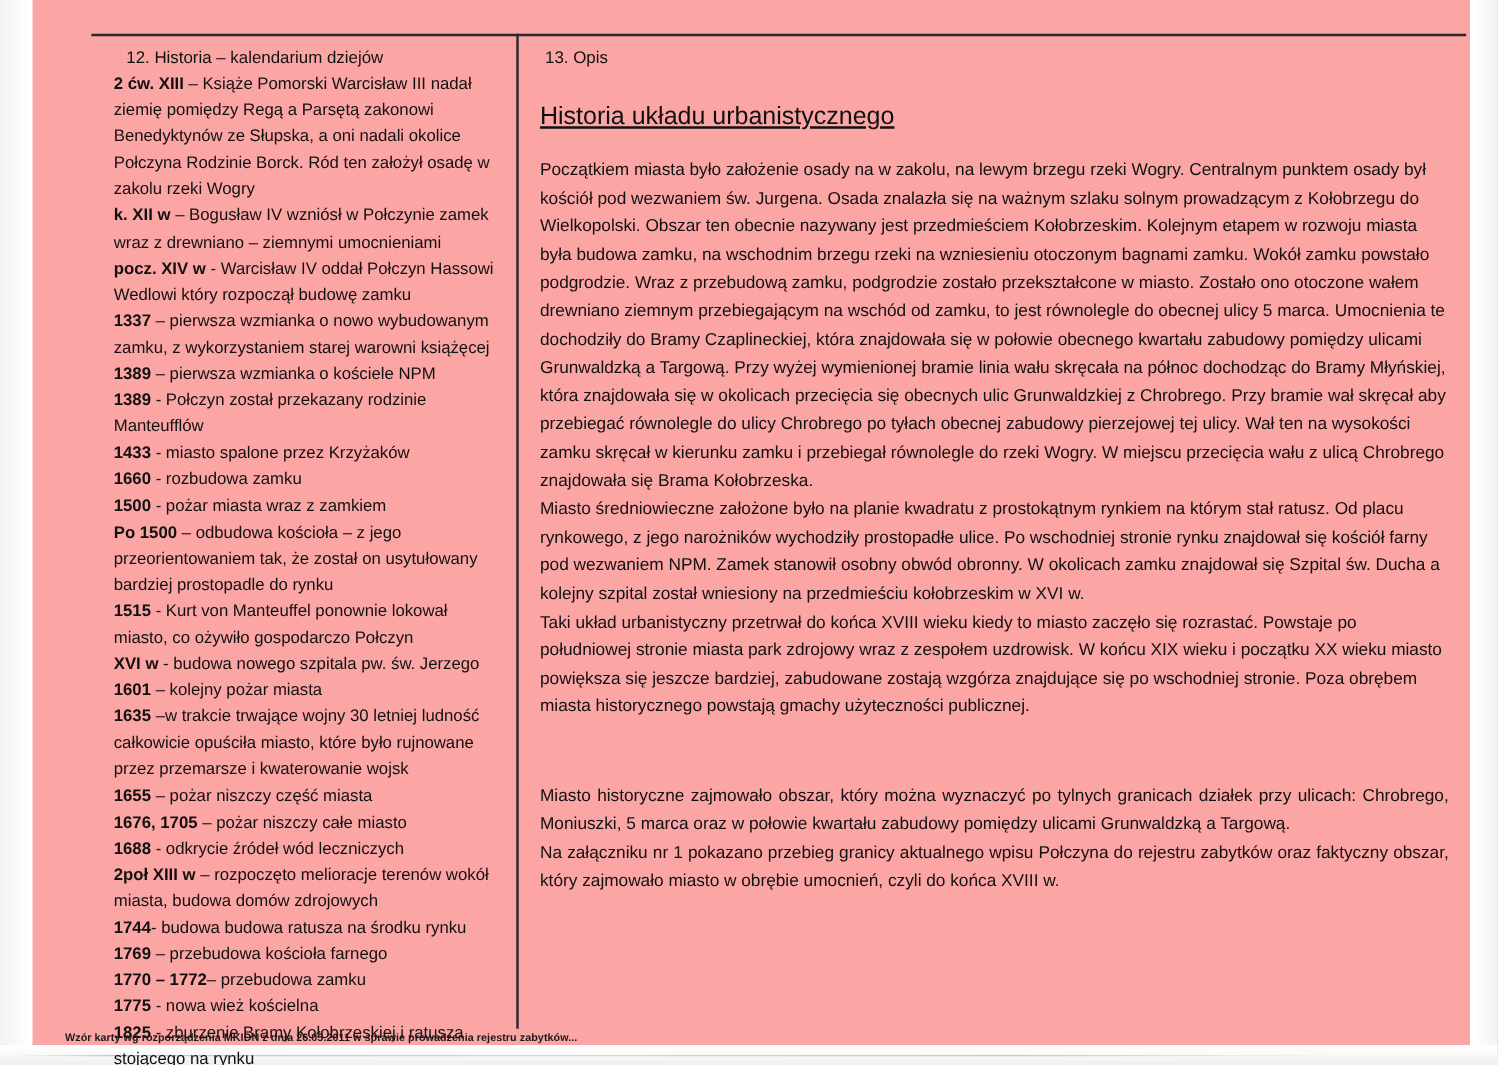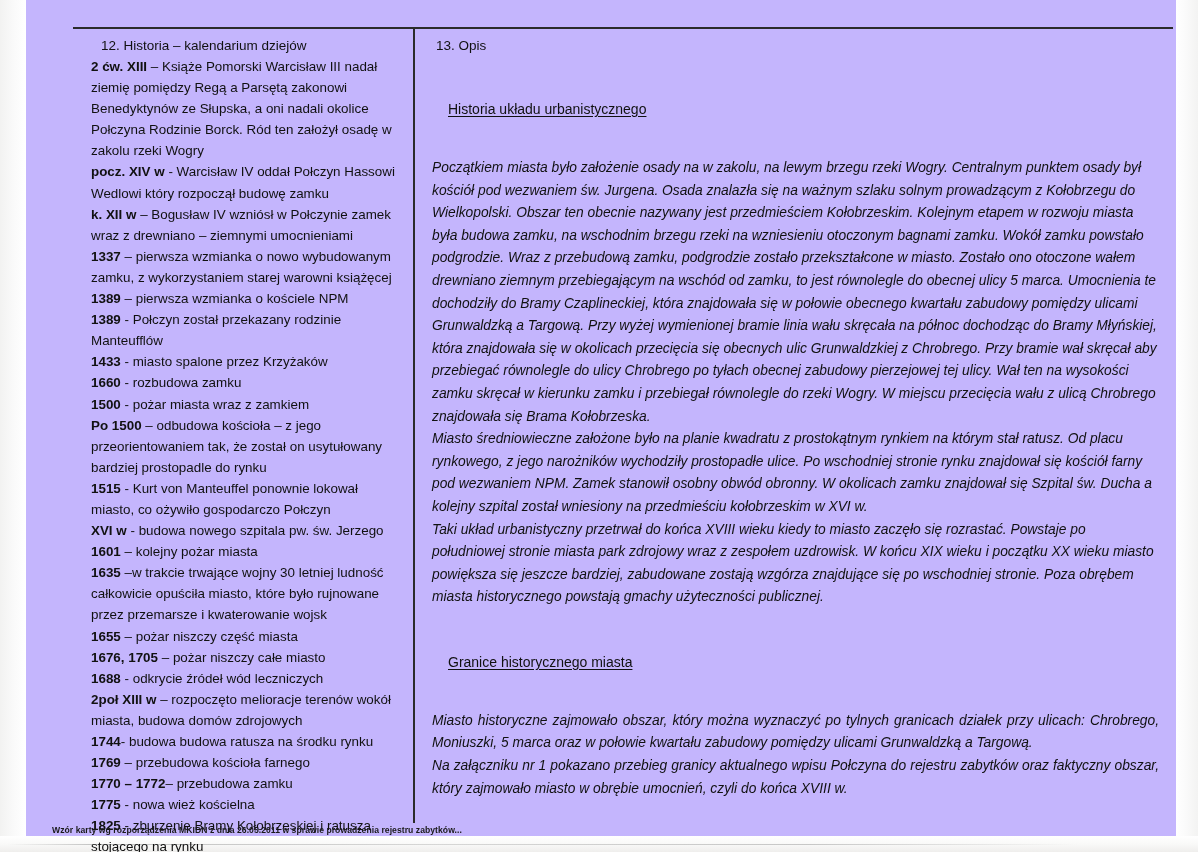--- a/index.html
+++ b/index.html
@@ -13,21 +13,21 @@
     overflow: hidden;
     font-family: "Liberation Sans", "DejaVu Sans", sans-serif;
     color: #111111;
     position: relative;
   }
 
   
   #page {
     position: absolute;
     inset: 0;
-    background: #c4b5fd;
+    background: #fca5a5;
   }
 
   
   .scan-edge-left {
     position: absolute;
     left: 0; top: 0; bottom: 0;
     width: 26px;
     background: linear-gradient(to right, #f2f2f1 0%, #fafafa 55%, #ffffff 100%);
     pointer-events: none;
   }
@@ -118,35 +118,34 @@
   #history-list li .term {
     font-weight: bold;
   }
 
   
   #col-description .field-label {
     margin-left: 4px;
     font-size: 13.5px;
   }
   .section-heading {
-    font-size: 14px;
+    font-size: 20px;
     line-height: 20px;
     text-decoration: underline;
     text-underline-offset: 2px;
-    margin: 16px;
+    margin: 0;
     padding: 0;
   }
   .body-para {
     font-size: 13.8px;
     line-height: 22.6px;
     margin: 0;
     padding: 0;
     text-align: left;
     hyphens: none;
-    font-style: italic;
   }
   .body-para.justified {
     text-align: justify;
     text-justify: inter-word;
   }
   .spacer-lg { height: 27px; }
   .spacer-md { height: 22px; }
 
   
   #form-footer {
@@ -174,22 +173,22 @@
   <div id="form-table">
 
     <div class="rule-top"></div>
     <div class="rule-divider"></div>
 
     <div class="col" id="col-history">
       <p class="field-label">12. Historia – kalendarium dziejów</p>
 
       <ul id="history-list">
         <li><span class="term">2 ćw. XIII</span><span> – Książe Pomorski Warcisław III nadał ziemię pomiędzy Regą a Parsętą zakonowi Benedyktynów ze Słupska, a oni nadali okolice Połczyna Rodzinie Borck. Ród ten założył osadę w zakolu rzeki Wogry</span></li>
+        <li><span class="term">k. XII w</span><span> – Bogusław IV wzniósł w Połczynie zamek wraz z drewniano – ziemnymi umocnieniami</span></li>
         <li><span class="term">pocz. XIV w</span><span> - Warcisław IV oddał Połczyn Hassowi Wedlowi który rozpoczął budowę zamku</span></li>
-        <li><span class="term">k. XII w</span><span> – Bogusław IV wzniósł w Połczynie zamek wraz z drewniano – ziemnymi umocnieniami</span></li>
         <li><span class="term">1337</span><span> – pierwsza wzmianka o nowo wybudowanym zamku, z wykorzystaniem starej warowni książęcej</span></li>
         <li><span class="term">1389</span><span> – pierwsza wzmianka o kościele NPM</span></li>
         <li><span class="term">1389</span><span> - Połczyn został przekazany rodzinie Manteufflów</span></li>
         <li><span class="term">1433</span><span> - miasto spalone przez Krzyżaków</span></li>
         <li><span class="term">1660</span><span> - rozbudowa zamku</span></li>
         <li><span class="term">1500</span><span> - pożar miasta wraz z zamkiem</span></li>
         <li><span class="term">Po 1500</span><span> – odbudowa kościoła – z jego przeorientowaniem tak, że został on usytułowany bardziej prostopadle do rynku</span></li>
         <li><span class="term">1515</span><span> - Kurt von Manteuffel ponownie lokował miasto, co ożywiło gospodarczo Połczyn</span></li>
         <li><span class="term">XVI w</span><span> - budowa nowego szpitala pw. św. Jerzego</span></li>
         <li><span class="term">1601</span><span> – kolejny pożar miasta</span></li>
@@ -218,21 +217,20 @@
       <div class="spacer-md"></div>
 
       <p class="body-para">Początkiem miasta było założenie osady na w zakolu, na lewym brzegu rzeki Wogry. Centralnym punktem osady był kościół pod wezwaniem św. Jurgena. Osada znalazła się na ważnym szlaku solnym prowadzącym z Kołobrzegu do Wielkopolski. Obszar ten obecnie nazywany jest przedmieściem Kołobrzeskim. Kolejnym etapem w rozwoju miasta była budowa zamku, na wschodnim brzegu rzeki na wzniesieniu otoczonym bagnami zamku. Wokół zamku powstało podgrodzie. Wraz z przebudową zamku, podgrodzie zostało przekształcone w miasto. Zostało ono otoczone wałem drewniano ziemnym przebiegającym na wschód od zamku, to jest równolegle do obecnej ulicy 5 marca. Umocnienia te dochodziły do Bramy Czaplineckiej, która znajdowała się w połowie obecnego kwartału zabudowy pomiędzy ulicami Grunwaldzką a Targową. Przy wyżej wymienionej bramie linia wału skręcała na północ dochodząc do Bramy Młyńskiej, która znajdowała się w okolicach przecięcia się obecnych ulic Grunwaldzkiej z Chrobrego. Przy bramie wał skręcał aby przebiegać równolegle do ulicy Chrobrego po tyłach obecnej zabudowy pierzejowej tej ulicy. Wał ten na wysokości zamku skręcał w kierunku zamku i przebiegał równolegle do rzeki Wogry. W miejscu przecięcia wału z ulicą Chrobrego znajdowała się Brama Kołobrzeska.</p>
 
       <p class="body-para">Miasto średniowieczne założone było na planie kwadratu z prostokątnym rynkiem na którym stał ratusz. Od placu rynkowego, z jego narożników wychodziły prostopadłe ulice. Po wschodniej stronie rynku znajdował się kościół farny pod wezwaniem NPM. Zamek stanowił osobny obwód obronny. W okolicach zamku znajdował się Szpital św. Ducha a kolejny szpital został wniesiony na przedmieściu kołobrzeskim w XVI w.</p>
 
       <p class="body-para">Taki układ urbanistyczny przetrwał do końca XVIII wieku kiedy to miasto zaczęło się rozrastać. Powstaje po południowej stronie miasta park zdrojowy wraz z zespołem uzdrowisk. W końcu XIX wieku i początku XX wieku miasto powiększa się jeszcze bardziej, zabudowane zostają wzgórza znajdujące się po wschodniej stronie. Poza obrębem miasta historycznego powstają gmachy użyteczności publicznej.</p>
 
       <div class="spacer-lg"></div>
 
-      <p class="section-heading">Granice historycznego miasta</p>
 
       <div class="spacer-md"></div>
 
       <p class="body-para justified">Miasto historyczne zajmowało obszar, który można wyznaczyć po tylnych granicach działek przy ulicach: Chrobrego, Moniuszki, 5 marca oraz w połowie kwartału zabudowy pomiędzy ulicami Grunwaldzką a Targową.</p>
 
       <p class="body-para justified">Na załączniku nr 1 pokazano przebieg granicy aktualnego wpisu Połczyna do rejestru zabytków oraz faktyczny obszar, który zajmowało miasto w obrębie umocnień, czyli do końca XVIII w.</p>
 
     </div>
 
   </div>

